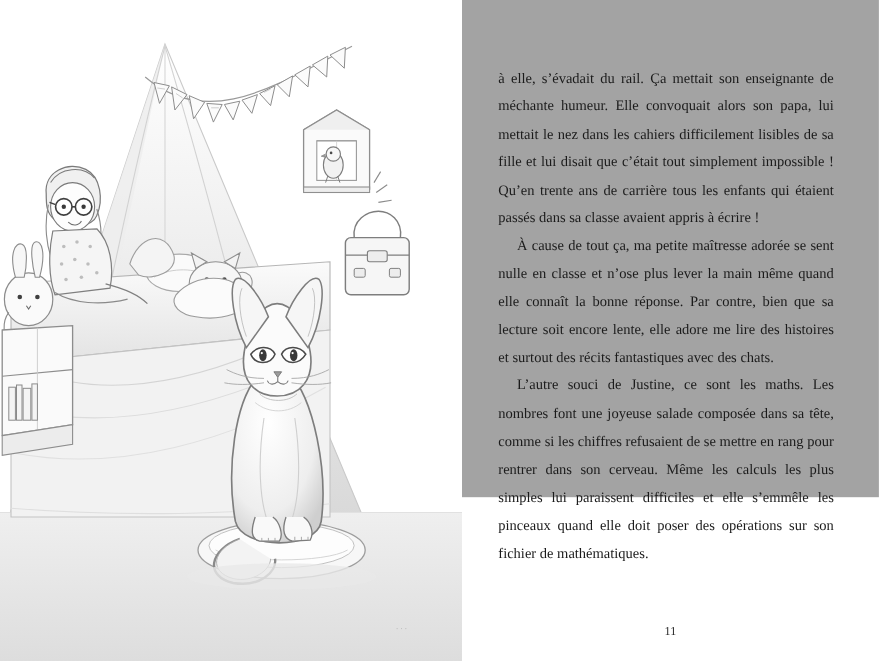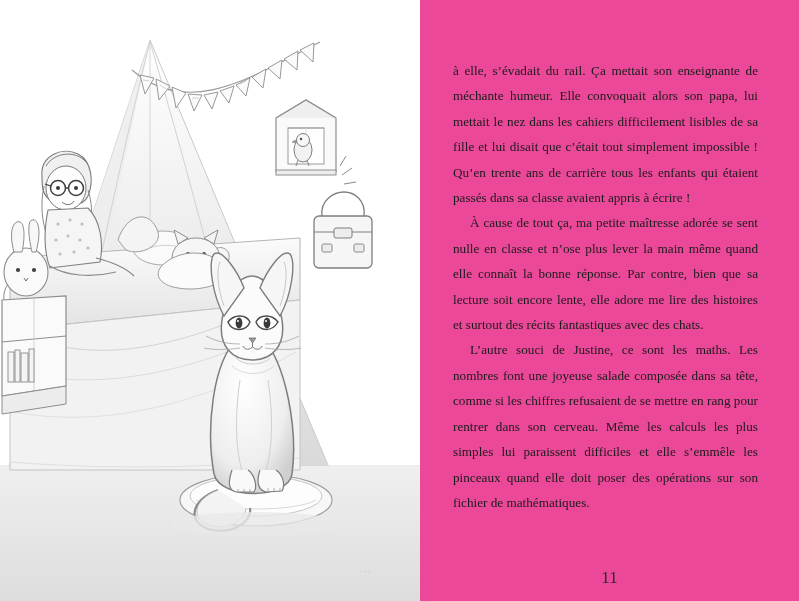--- a/index.html
+++ b/index.html
@@ -41,22 +41,22 @@
     top: 565px;
     font-size: 8px;
     color: #b9b9b9;
     letter-spacing: 2px;
     font-family: "Liberation Serif", serif;
   }
   
   .page-right {
     position: relative;
     width: 379px;
-    height: 601px;
-    background: #ec4899;
+    height: 452px;
+    background: #a3a3a3;
   }
   .text-block {
     position: absolute;
     left: 33px;
     top: 58px;
     width: 305px;
     font-family: "Liberation Serif", serif;
     font-size: 13.2px;
     line-height: 25.4px;
     color: #1b1b1b;
@@ -68,21 +68,21 @@
   }
   .text-block p.indent {
     text-indent: 17px;
   }
   .folio {
     position: absolute;
     left: 0;
     top: 568px;
     width: 379px;
     text-align: center;
-    font-size: 17px;
+    font-size: 11px;
     color: #2b2b2b;
     font-family: "Liberation Serif", serif;
   }
 </style>
 </head>
 <body>
 
 <div class="spread">
 
   <div class="page-left">

